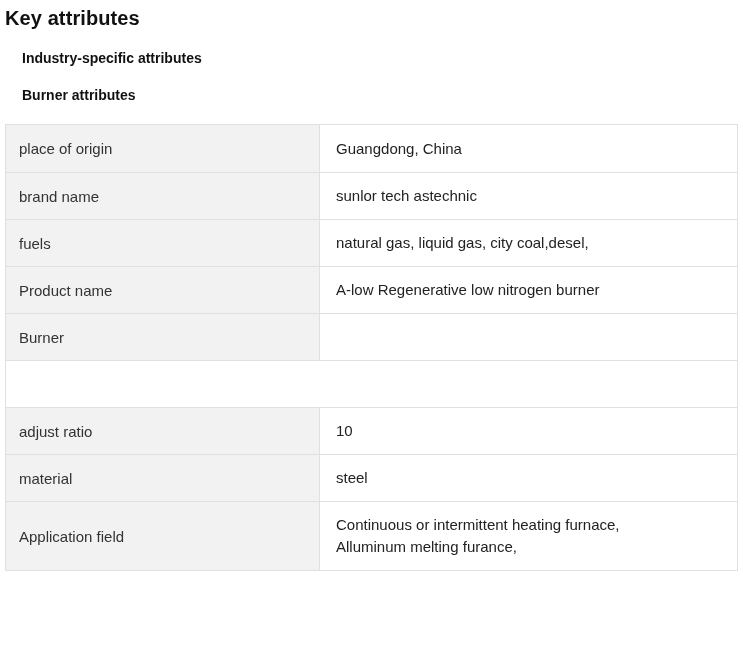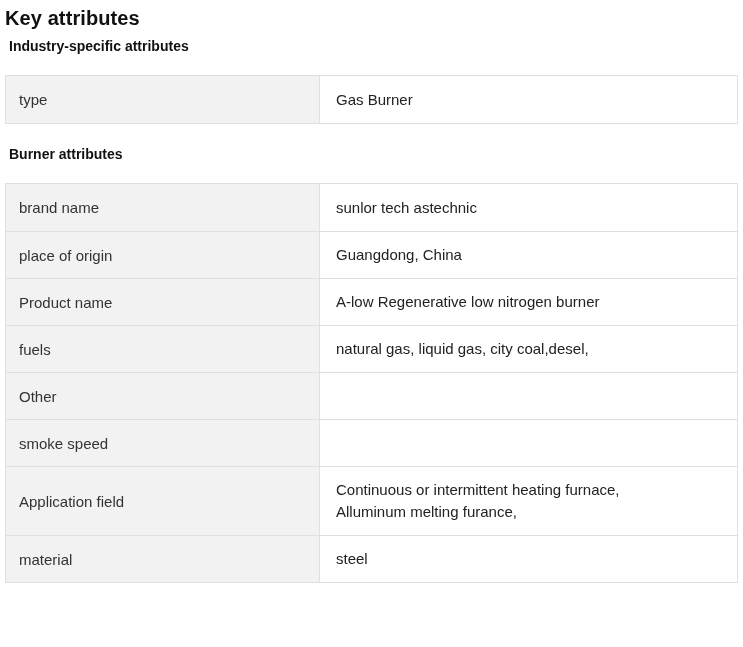--- a/index.html
+++ b/index.html
@@ -14,28 +14,28 @@
     width: 743px;
     font-family: "Liberation Sans", "DejaVu Sans", sans-serif;
     color: var(--cell-text);
   }
   .panel { padding: 6px 5px 0 5px; }
   .page-title {
     font-size: 20px;
     font-weight: 700;
     line-height: 1.2;
     color: var(--heading-text);
-    margin: 0 0 8px 0;
+    margin: 0 0 20px 0;
     letter-spacing: 0.1px;
   }
   .section-heading {
     font-size: 14px;
     font-weight: 700;
     color: var(--heading-text);
-    margin: 0 0 21px 4px;
+    margin: 0 0 21px 17px;
   }
   .attr-table {
     border: 1px solid var(--border);
     margin: 0 0 22px 0;
     width: 733px;
   }
   .attr-row {
     display: flex;
     align-items: stretch;
     min-height: 47px;
@@ -64,65 +64,62 @@
   }
 </style>
 </head>
 <body>
 
 <div class="panel">
   <h1 class="page-title">Key attributes</h1>
 
   <section>
     <h2 class="section-heading">Industry-specific attributes</h2>
-    <div class="attr-table">
-  <div class="attr-row">
-    <div class="attr-label">type</div>
-    <div class="attr-value">Gas Burner</div>
-  </div>
-</div>
   </section>
 
   <section>
     <h2 class="section-heading">Burner attributes</h2>
     <div class="attr-table">
   <div class="attr-row">
+    <div class="attr-label">place of origin</div>
+    <div class="attr-value">Guangdong, China</div>
+  </div>
+
+  <div class="attr-row">
     <div class="attr-label">brand name</div>
     <div class="attr-value">sunlor tech astechnic</div>
   </div>
 
   <div class="attr-row">
-    <div class="attr-label">place of origin</div>
-    <div class="attr-value">Guangdong, China</div>
+    <div class="attr-label">fuels</div>
+    <div class="attr-value">natural gas, liquid gas, city coal,desel,</div>
   </div>
 
   <div class="attr-row">
     <div class="attr-label">Product name</div>
     <div class="attr-value">A-low Regenerative low nitrogen burner</div>
   </div>
 
   <div class="attr-row">
-    <div class="attr-label">fuels</div>
-    <div class="attr-value">natural gas, liquid gas, city coal,desel,</div>
+    <div class="attr-label">Burner</div>
   </div>
 
   <div class="attr-row">
-    <div class="attr-label">Other</div>
   </div>
 
   <div class="attr-row">
-    <div class="attr-label">smoke speed</div>
+    <div class="attr-label">adjust ratio</div>
+    <div class="attr-value">10</div>
   </div>
 
+  <div class="attr-row">
+    <div class="attr-label">material</div>
+    <div class="attr-value">steel</div>
+  </div>
 
   <div class="attr-row">
     <div class="attr-label">Application field</div>
     <div class="attr-value">Continuous or intermittent heating furnace,
 Alluminum melting furance,</div>
   </div>
-
-  <div class="attr-row">
-    <div class="attr-label">material</div>
-    <div class="attr-value">steel</div>
-  </div>
 </div>
   </section>
 </div>
 
 </body></html>

